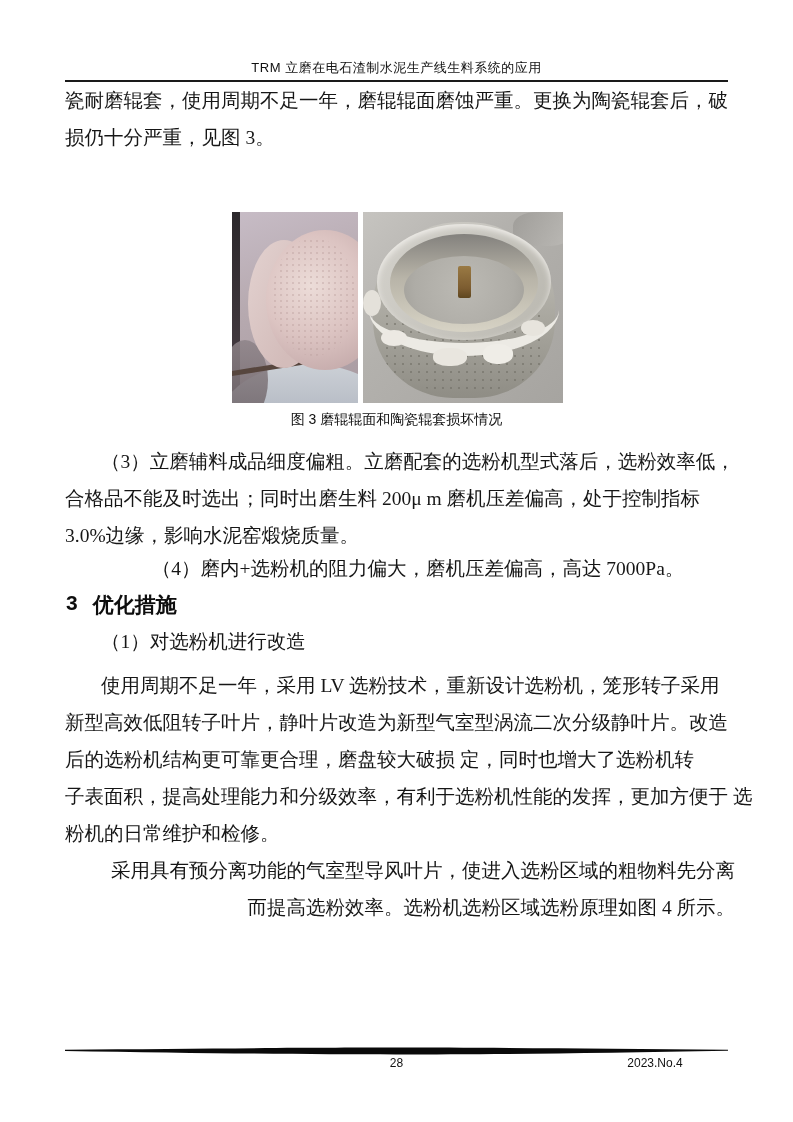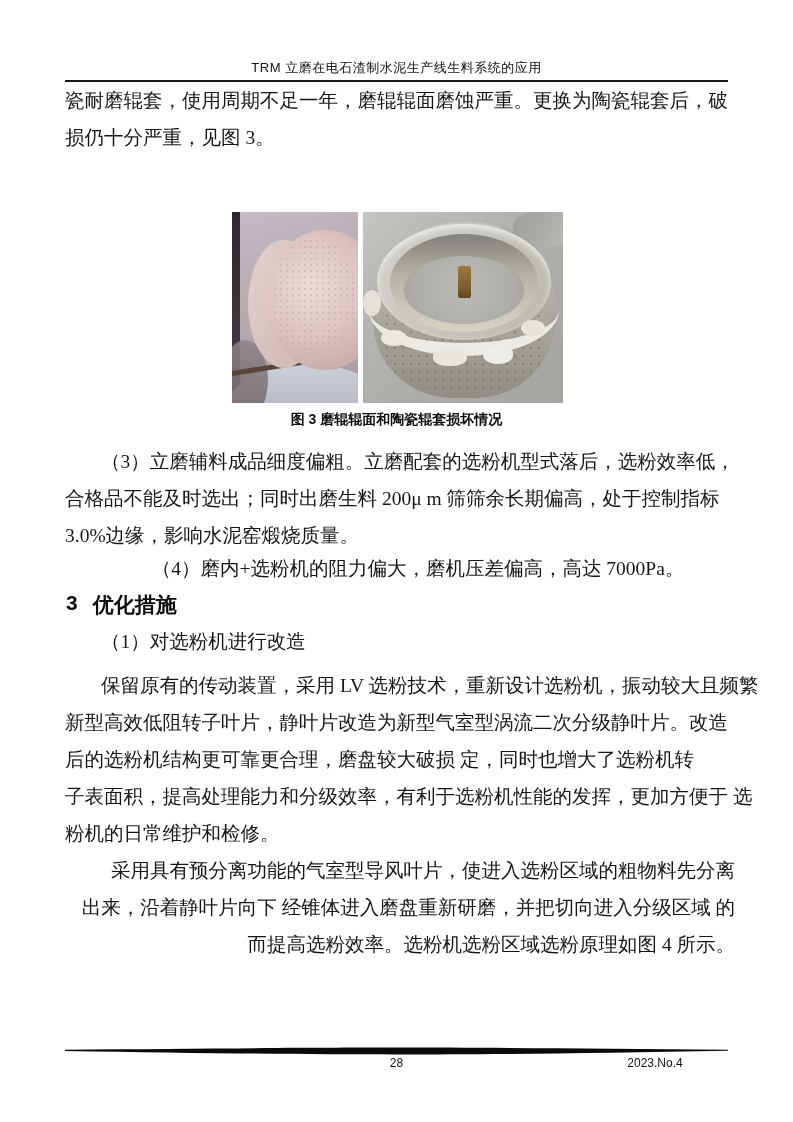--- a/index.html
+++ b/index.html
@@ -60,21 +60,21 @@
         background:linear-gradient(#9a7a44 0%,#7c5c30 70%,#5e461f 100%);}
   .rp-crumble{left:6px;top:52px;width:190px;height:92px;border-radius:50%;
         border-bottom:13px solid #eceae4;box-sizing:border-box;background:transparent;}
   .rp-blob1{left:18px;top:118px;width:26px;height:16px;border-radius:50%;background:#ece9e3;}
   .rp-blob2{left:70px;top:136px;width:34px;height:18px;border-radius:45%;background:#e9e6df;}
   .rp-blob3{left:120px;top:132px;width:30px;height:20px;border-radius:45%;background:#efede7;}
   .rp-blob4{left:158px;top:108px;width:24px;height:16px;border-radius:50%;background:#e7e4dd;}
   .rp-blob5{left:0px;top:78px;width:18px;height:26px;border-radius:50%;background:#e4e1da;}
   
   .figure-caption{position:absolute;left:65px;top:411px;width:663px;text-align:center;
-        font-family:"Liberation Sans",sans-serif;font-weight:bold;font-size:14px;color:#0f0f0f;}
+        font-family:"Liberation Sans",sans-serif;font-weight:normal;font-size:14px;color:#0f0f0f;}
   
   .footer-bar{position:absolute;left:65px;top:1047px;width:663px;height:8px;}
   .footer-page{position:absolute;left:65px;top:1056px;width:663px;text-align:center;
         font-family:"Liberation Sans",sans-serif;font-size:12px;color:#111;}
   .footer-issue{position:absolute;left:600px;top:1056px;width:110px;text-align:center;
         font-family:"Liberation Sans",sans-serif;font-size:12px;color:#111;}
 </style>
 </head>
 <body>
 
@@ -114,45 +114,44 @@
       <div class="rp-blob3"></div>
       <div class="rp-blob4"></div>
       <div class="rp-blob5"></div>
     </div>
   </div>
 
   <div class="figure-caption">图 3 磨辊辊面和陶瓷辊套损坏情况</div>
 
   <div class="para p3">
       <div class="line indent">（3）立磨辅料成品细度偏粗。立磨配套的选粉机型式落后，选粉效率低，</div>
-      <div class="line">合格品不能及时选出；同时出磨生料 200μ m 筛筛余长期偏高，处于控制指标</div>
+      <div class="line">合格品不能及时选出；同时出磨生料 200μ m 磨机压差偏高，处于控制指标</div>
       <div class="line">3.0%边缘，影响水泥窑煅烧质量。</div>
     </div>
   <div class="para p4">
       <div class="line indent">（4）磨内+选粉机的阻力偏大，磨机压差偏高，高达 7000Pa。</div>
     </div>
 
   <div class="section-heading">
     <span>3</span>
     <span>优化措施</span>
   </div>
 
   <div class="para p5">
       <div class="line indent">（1）对选粉机进行改造</div>
     </div>
   <div class="para p6">
-      <div class="line indent">保留原有的传动装置，采用 LV 选粉技术，重新设计选粉机，振动较大且频繁</div>
+      <div class="line indent">使用周期不足一年，采用 LV 选粉技术，重新设计选粉机，笼形转子采用</div>
       <div class="line">新型高效低阻转子叶片，静叶片改造为新型气室型涡流二次分级静叶片。改造</div>
       <div class="line">后的选粉机结构更可靠更合理，磨盘较大破损 定，同时也增大了选粉机转</div>
       <div class="line">子表面积，提高处理能力和分级效率，有利于选粉机性能的发挥，更加方便于 选</div>
       <div class="line">粉机的日常维护和检修。</div>
     </div>
   <div class="para p7">
       <div class="line indent">采用具有预分离功能的气室型导风叶片，使进入选粉区域的粗物料先分离</div>
-      <div class="line">出来，沿着静叶片向下 经锥体进入磨盘重新研磨，并把切向进入分级区域 的</div>
       <div class="line">而提高选粉效率。选粉机选粉区域选粉原理如图 4 所示。</div>
     </div>
 
   <svg class="footer-bar" viewBox="0 0 663 8" preserveAspectRatio="none">
     <path d="M0,2.8 C150,1.2 270,0.6 331,0.6 C410,0.6 530,1.4 663,2.8 L663,3.8 C530,6.4 420,7.4 331,7.4 C245,7.4 140,6.2 0,3.9 Z" fill="#0a0a0a"></path>
   </svg>
   <div class="footer-page">28</div>
   <div class="footer-issue">2023.No.4</div>
 
 </div>

